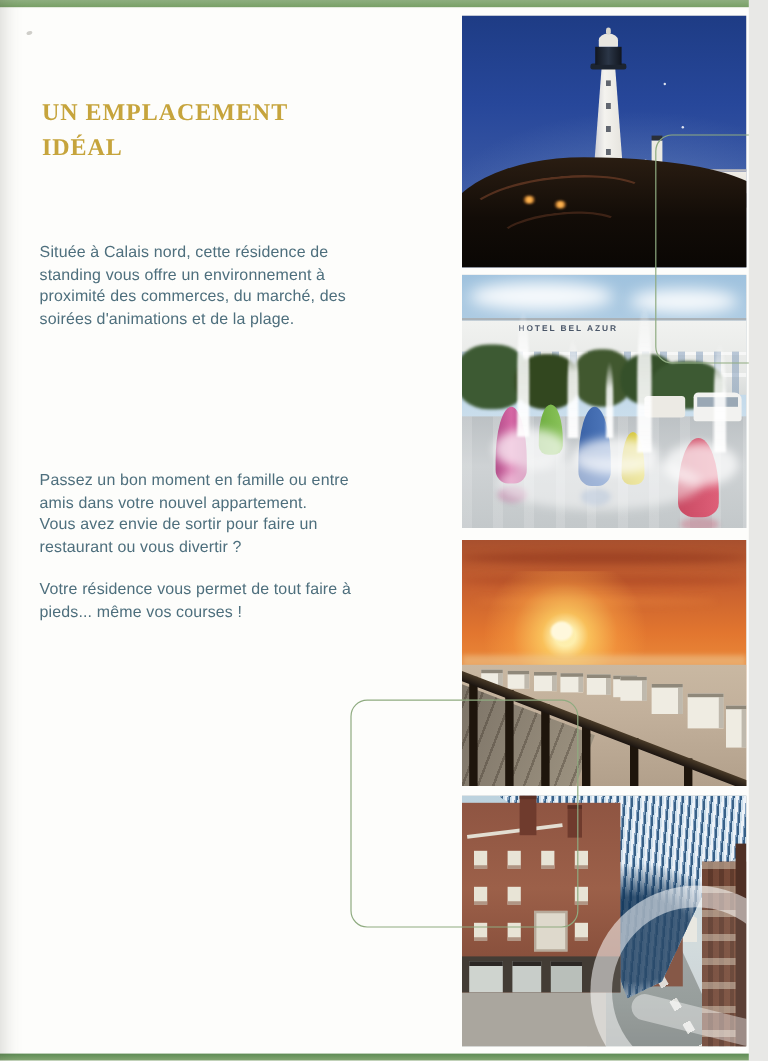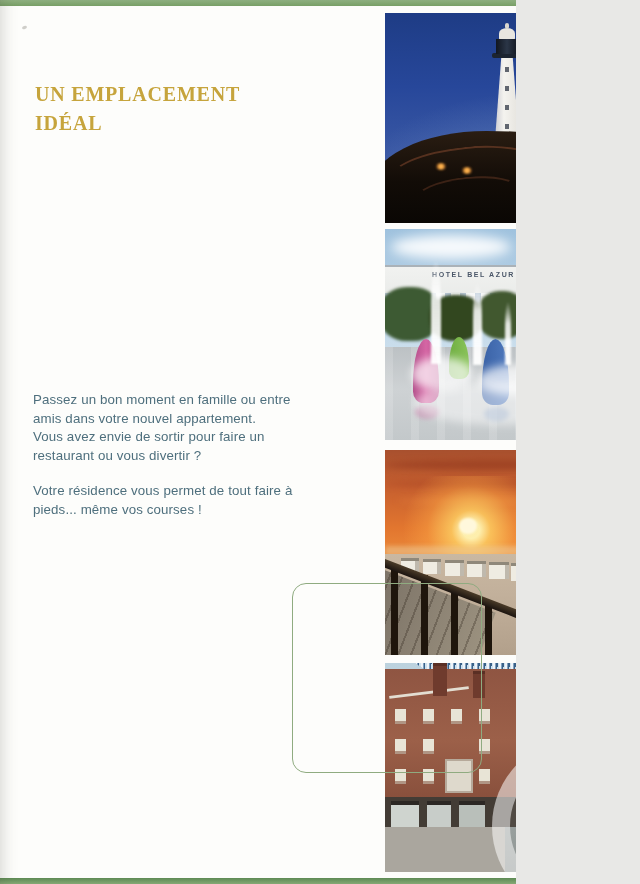--- a/index.html
+++ b/index.html
@@ -1,16 +1,16 @@
 <!DOCTYPE html>
 <html lang="fr"><head>
 <meta charset="utf-8">
 <style>
   html,body{margin:0;padding:0;background:#e8e8e6;}
-  .page{position:relative;width:516px;height:884px;background:#fdfdfb;overflow:hidden;
+  .page{position:relative;width:624px;height:884px;background:#fdfdfb;overflow:hidden;
         font-family:"Liberation Sans",sans-serif;}
   .page::before{content:"";position:absolute;inset:0;pointer-events:none;z-index:40;
         box-shadow:inset 14px 0 16px -12px rgba(70,70,60,.22), inset 0 8px 10px -9px rgba(70,70,60,.10);}
 
   
   .bar{position:absolute;left:0;width:640px;height:6px;z-index:25;}
   .bar.top{top:0;background:linear-gradient(180deg,#94b684,#79a067);}
   .bar.bottom{bottom:0;background:linear-gradient(180deg,#5d8a54,#87ab76);}
   .gframe{position:absolute;border:1.5px solid #8fab80;border-radius:14px;z-index:20;background:transparent;}
   .gframe.f1{left:546px;top:112px;width:120px;height:189px;}
@@ -157,20 +157,24 @@
 <body>
 
 <div class="page">
 
   <div class="bar top"></div>
   <div class="bar bottom"></div>
   <div class="speck"></div>
 
   <div class="h h1">UN EMPLACEMENT
 IDÉAL</div>
+  <div class="p p1">Située à Calais nord, cette résidence de
+standing vous offre un environnement à
+proximité des commerces, du marché, des
+soirées d'animations et de la plage.</div>
   <div class="p p3">Passez un bon moment en famille ou entre
 amis dans votre nouvel appartement.
 Vous avez envie de sortir pour faire un
 restaurant ou vous divertir ?</div>
   <div class="p p4">Votre résidence vous permet de tout faire à
 pieds... même vos courses !</div>
 
   <div class="photo ph1" role="img" aria-label="Phare de Calais au crépuscule">
     <div class="p1sky"></div>
     <div class="p1star" style="left:168px;top:56px"></div>

